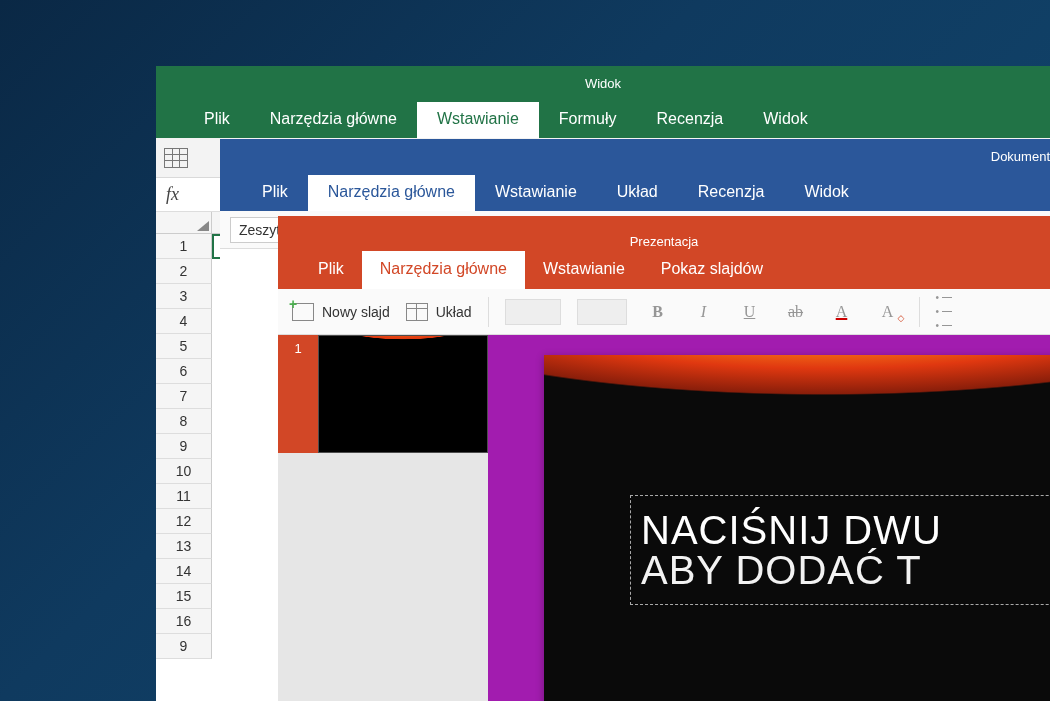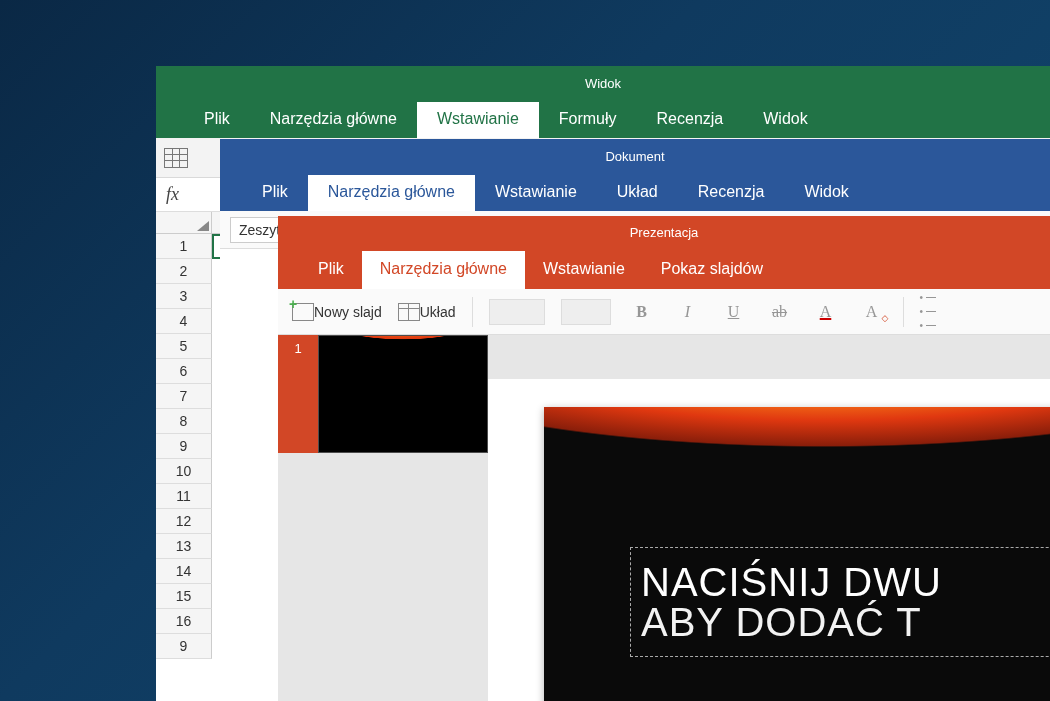--- a/index.html
+++ b/index.html
@@ -20,35 +20,35 @@
 .rownums { width: 56px; background: #f5f5f5; }
 .rownums .corner { height: 22px; border-bottom: 1px solid #ccc; border-right: 1px solid #ccc; position: relative; }
 .rownums .corner::after { content: ''; position: absolute; right: 2px; bottom: 2px; width: 0; height: 0; border-style: solid; border-width: 0 0 10px 12px; border-color: transparent transparent #888 transparent; }
 .rownums .rn { height: 25px; text-align: center; font-size: 14px; color: #333; border-bottom: 1px solid #ddd; border-right: 1px solid #ccc; line-height: 25px; }
 .cells { flex: 1; background: #fff; }
 .cells .colhdr { height: 22px; background: #f5f5f5; border-bottom: 1px solid #ccc; }
 .cell-sel { width: 80px; height: 25px; border: 2px solid #217346; margin-left: 0; }
 
 
 .word-win { position: absolute; left: 220px; top: 139px; width: 830px; height: 562px; background: #fff; }
-.word-titlebar { height: 34px; background: #2b579a; color: #fff; font-size: 13px; display: flex; align-items: center; justify-content: center; }
+.word-titlebar { height: 34px; background: #2b579a; color: #fff; font-size: 13px; display: flex; align-items: center; justify-content: flex-end; }
 .word-tabs { height: 38px; background: #2b579a; display: flex; align-items: flex-end; padding-left: 22px; }
 .word-tab { padding: 8px 20px 10px; color: #fff; font-size: 16px; cursor: pointer; font-weight: 300; }
 .word-tab.active { background: #fff; color: #2b579a; }
 .word-toolbar { height: 38px; background: #fafafa; border-bottom: 1px solid #ddd; display: flex; align-items: center; padding: 0 10px; }
 .font-box { height: 26px; border: 1px solid #ccc; background: #fff; padding: 0 8px; display: flex; align-items: center; font-size: 14px; color: #333; }
 
 
 .pp-win { position: absolute; left: 278px; top: 216px; width: 772px; height: 485px; background: #e6e6e6; }
-.pp-titlebar { height: 33px; background: #d24726; color: #fff; font-size: 13px; display: flex; align-items: center; justify-content: center; }
+.pp-titlebar { height: 33px; background: #d24726; color: #fff; font-size: 13px; display: flex; align-items: flex-end; justify-content: center; }
 .pp-tabs { height: 40px; background: #d24726; display: flex; align-items: flex-end; padding-left: 22px; }
 .pp-tab { padding: 9px 18px 11px; color: #fff; font-size: 16px; cursor: pointer; font-weight: 300; white-space: nowrap; }
 .pp-tab.active { background: #fff; color: #d24726; }
 .pp-toolbar { height: 46px; background: #fafafa; border-bottom: 1px solid #ddd; display: flex; align-items: center; padding: 0 14px; gap: 16px; }
-.pp-btn { display: flex; align-items: center; font-size: 14px; color: #333; cursor: pointer; }
+.pp-btn { display: flex; align-items: center; gap: 8px; font-size: 14px; color: #333; cursor: pointer; }
 .newslide-ico { width: 22px; height: 18px; border: 1px solid #888; position: relative; }
 .newslide-ico::before { content: '+'; position: absolute; top: -8px; left: -4px; color: #4caf50; font-weight: bold; font-size: 14px; }
 .layout-ico { width: 22px; height: 18px; border: 1px solid #888; background: linear-gradient(#888,#888) 50% 0/1px 100% no-repeat, linear-gradient(#888,#888) 0 33%/100% 1px no-repeat; }
 .pp-sep { width: 1px; height: 30px; background: #ddd; }
 .pp-combo { width: 56px; height: 26px; background: #eee; border: 1px solid #ddd; }
 .fmt { width: 30px; text-align: center; font-size: 16px; color: #969696; cursor: pointer; font-family: 'Times New Roman', serif; }
 .fmt.bold { font-weight: bold; }
 .fmt.ital { font-style: italic; }
 .fmt.und { text-decoration: underline; }
 .fmt.strike { text-decoration: line-through; }
@@ -64,21 +64,21 @@
 .thumb-col { width: 210px; padding: 0; }
 .thumb { width: 210px; height: 118px; display: flex; background: #d24726; }
 .thumb-num { width: 40px; padding: 6px 0 0; text-align: center; color: #fff; font-size: 13px; }
 .thumb-img { flex: 1; background: #000; position: relative; overflow: hidden; border: 1px solid rgba(255,255,255,.3); }
 .swoosh { position: absolute; inset: 0; background:
   radial-gradient(ellipse 140% 45% at 50% -10%, #ff8c1a 0%, #e03810 28%, transparent 29%),
   radial-gradient(ellipse 150% 55% at 55% 115%, #1bbdc9 0%, #128a93 18%, #0a4a52 26%, transparent 27%),
   radial-gradient(ellipse 140% 48% at 48% 118%, #7bd44a 0%, #4a9628 14%, transparent 15%);
 }
 
-.canvas-area { flex: 1; padding: 28px 0 0 56px; overflow: hidden; background: #ffffff; margin-top: 44px; }
+.canvas-area { flex: 1; padding: 20px 0 0 56px; overflow: hidden; background: #a21caf; }
 .slide { width: 560px; height: 350px; background: #0a0a0a; position: relative; overflow: hidden; box-shadow: 0 2px 8px rgba(0,0,0,.3); }
 .slide .swoosh-top { position: absolute; top: 0; left: 0; right: 0; height: 115px; background:
   radial-gradient(ellipse 120% 130% at 50% -60%, #ffc038 0%, #ff8c1a 35%, #e03810 55%, #8a1e0a 72%, transparent 73%),
   radial-gradient(ellipse 130% 100% at 72% -25%, rgba(27,189,201,.9) 0%, rgba(18,138,147,.85) 22%, rgba(10,74,82,.7) 35%, transparent 36%),
   radial-gradient(ellipse 125% 90% at 65% -10%, rgba(123,212,74,.85) 0%, rgba(74,150,40,.7) 18%, transparent 19%);
 }
 .title-box { position: absolute; top: 140px; left: 86px; right: -140px; border: 1px dashed #aaa; padding: 14px 10px; }
 .title-text { color: #fff; font-size: 40px; letter-spacing: 1px; font-weight: 300; white-space: nowrap; line-height: 1; }
 .title-text2 { color: #fff; font-size: 40px; letter-spacing: 1px; font-weight: 300; white-space: nowrap; line-height: 1; opacity: .95; }
 </style>

